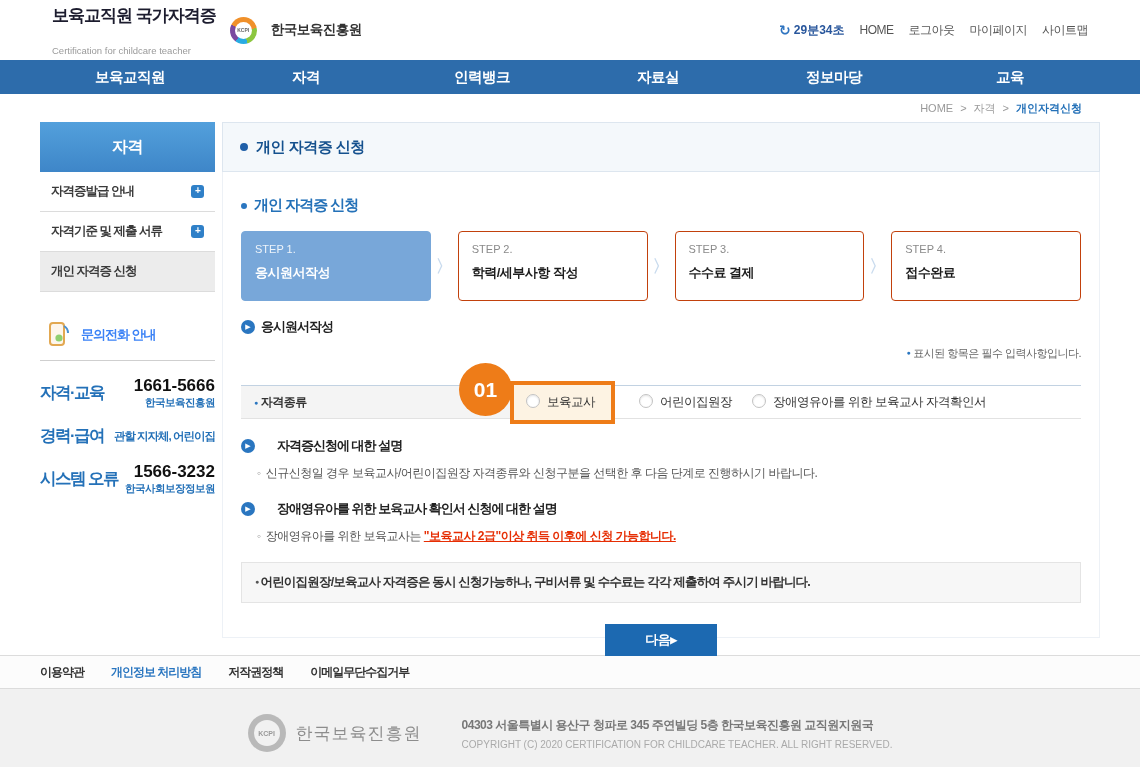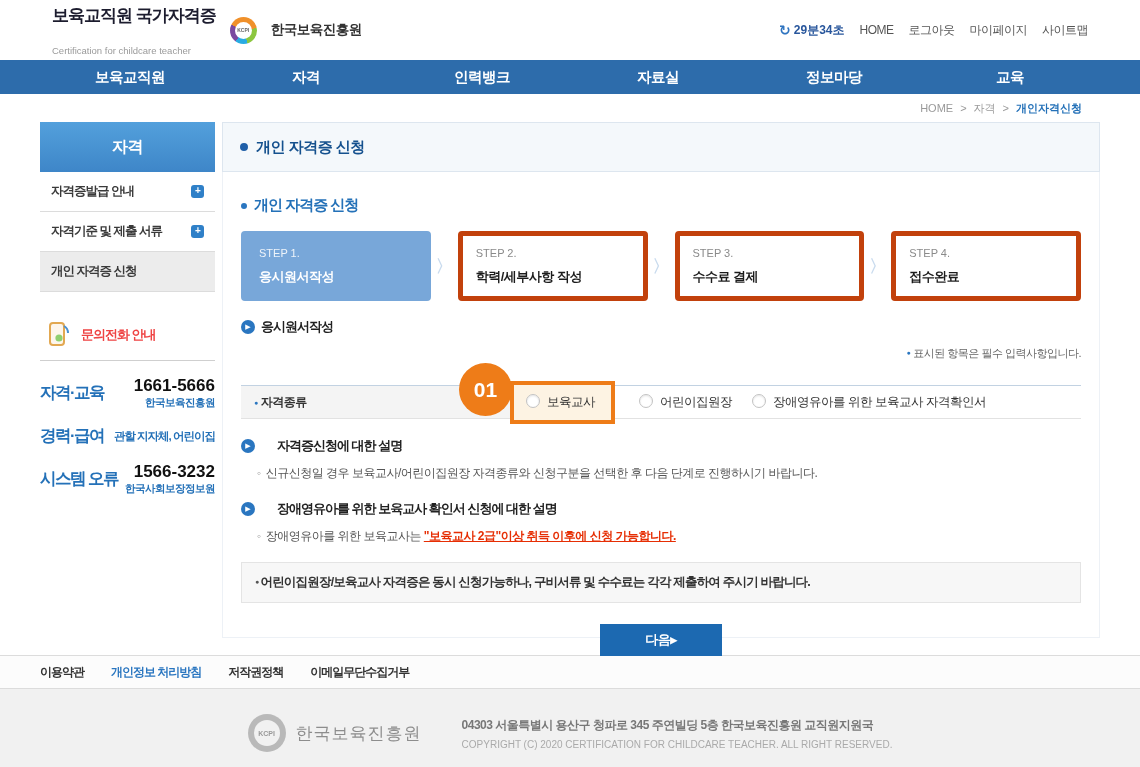--- a/index.html
+++ b/index.html
@@ -36,41 +36,41 @@
   
   .sidebar { width:175px; flex:none; }
   .side-title { height:50px; background:linear-gradient(#53a0dc,#3e86c8); color:#fff; font-size:16px; font-weight:bold;
                 display:flex; align-items:center; justify-content:center; letter-spacing:-0.5px; }
   .side-item { height:40px; display:flex; align-items:center; justify-content:space-between; padding:0 11px;
                border-bottom:1px solid #dcdcdc; font-size:12.5px; font-weight:bold; color:#3a3a3a; letter-spacing:-1px; cursor:pointer; background:#fff; }
   .side-item.active { background:#ececec; }
   .plus-ic { width:13px; height:13px; background:#2f80c8; color:#fff; border-radius:3px; font-size:10px; line-height:12px; text-align:center; font-weight:bold; cursor:pointer; }
   .contact { margin-top:26px; }
   .contact-head { display:flex; align-items:center; gap:9px; padding:2px 0 10px 2px; border-bottom:1px solid #cfcfcf; }
-  .contact-head .t { font-size:13px; font-weight:bold; color:#ef4444; letter-spacing:-1px; }
+  .contact-head .t { font-size:13px; font-weight:bold; color:#3b82f6; letter-spacing:-1px; }
   .contact-row { display:flex; justify-content:space-between; align-items:center; margin-top:15px; }
   .c-label { color:#2471b8; font-weight:bold; font-size:16.5px; letter-spacing:-1.5px; }
   .c-val { text-align:right; }
   .c-phone { font-size:17px; font-weight:bold; color:#101010; letter-spacing:0; }
   .c-org { font-size:10.5px; color:#2471b8; font-weight:bold; letter-spacing:-0.5px; }
   .c-small { font-size:11.5px; color:#2471b8; font-weight:bold; letter-spacing:-1px; }
 
   
   .main { flex:1; margin-left:7px; }
   .main-title { height:50px; background:#f4f8fb; border:1px solid #dde6ef; display:flex; align-items:center; gap:8px; padding:0 17px; }
   .main-title .txt { font-size:15px; font-weight:bold; color:#15518e; letter-spacing:-0.5px; }
   .donut { width:7px; height:7px; border:4px solid #1f5fa8; border-radius:50%; background:#8cb8e2; flex:none; }
   .main-body { border:1px solid #edf1f6; border-top:none; padding:24px 18px 0; height:466px; position:relative; }
 
   .sec-head { display:flex; align-items:center; gap:7px; }
   .donut-o { width:6px; height:6px; border:3px solid #2a76c0; border-radius:50%; background:#fff; flex:none; }
   .sec-head .txt { font-size:15px; font-weight:bold; color:#2471b8; letter-spacing:-1px; }
 
   .steps { display:flex; margin-top:16px; }
-  .step-box { flex:1; border:5px solid #c2410c; border-radius:4px; padding:11px 13px; height:70px; background:#fff; }
+  .step-box { flex:1; border:1px solid #c2410c; border-radius:4px; padding:11px 13px; height:70px; background:#fff; }
   .step-box.active { background:#78a7d9; border-color:#78a7d9; }
   .step-num { font-size:11px; color:#8a8a8a; }
   .step-label { font-size:13px; font-weight:bold; color:#1c1c1c; margin-top:9px; letter-spacing:-0.5px; }
   .step-box.active .step-num { color:#eef4fa; }
   .step-box.active .step-label { color:#fff; }
   .step-sep { width:27px; display:flex; align-items:center; justify-content:center; color:#c9dbee; font-size:17px; font-weight:bold; }
 
   .subsec { display:flex; align-items:center; gap:6px; margin-top:17px; }
   .circ-arrow { width:14px; height:14px; border-radius:50%; background:#2a76c0; color:#fff; font-size:7px;
                 display:flex; align-items:center; justify-content:center; flex:none; }
@@ -92,21 +92,21 @@
              color:#fff; font-size:21px; font-weight:bold; display:flex; align-items:center; justify-content:center; z-index:3; }
 
   .info-title { display:flex; align-items:center; gap:22px; margin-top:18px; }
   .info-bullet { font-size:12px; color:#555; margin:10px 0 0 16px; letter-spacing:-0.5px; }
   .sub-dot { color:#9a9a9a; margin-right:5px; }
   .red-u { color:#e62e04; font-weight:bold; text-decoration:underline; }
 
   .notice-box { margin-top:17px; background:#f7f7f7; border:1px solid #e4e4e4; padding:11px 13px; font-size:12.5px; font-weight:bold; color:#333; letter-spacing:-0.8px; }
   .dark-dot { font-size:7px; color:#555; vertical-align:2px; margin-right:2px; }
 
-  .next-btn { margin:21px auto 0; width:122px; height:32px; background:#1c69b1; color:#fff; font-size:13px; font-weight:bold;
+  .next-btn { margin:21px auto 0; width:112px; height:32px; background:#1c69b1; color:#fff; font-size:13px; font-weight:bold;
               border:none; display:flex; align-items:center; justify-content:center; gap:0; cursor:pointer; letter-spacing:-0.5px; }
   .next-btn .arr { font-size:9px; }
 
   
   .footer-links { margin-top:17px; height:34px; border-top:1px solid #dcdcdc; border-bottom:1px solid #dcdcdc; background:#fcfcfc;
                   display:flex; align-items:center; padding:0 40px; gap:27px; }
   .flink { font-size:12px; font-weight:bold; color:#333; letter-spacing:-1px; cursor:pointer; }
   .flink.hl { color:#2a76c0; }
   .footer-bottom { height:88px; background:#f1f1f1; display:flex; align-items:center; justify-content:center; gap:18px; }
   .fb-org { display:flex; align-items:center; gap:10px; margin-right:22px; }

